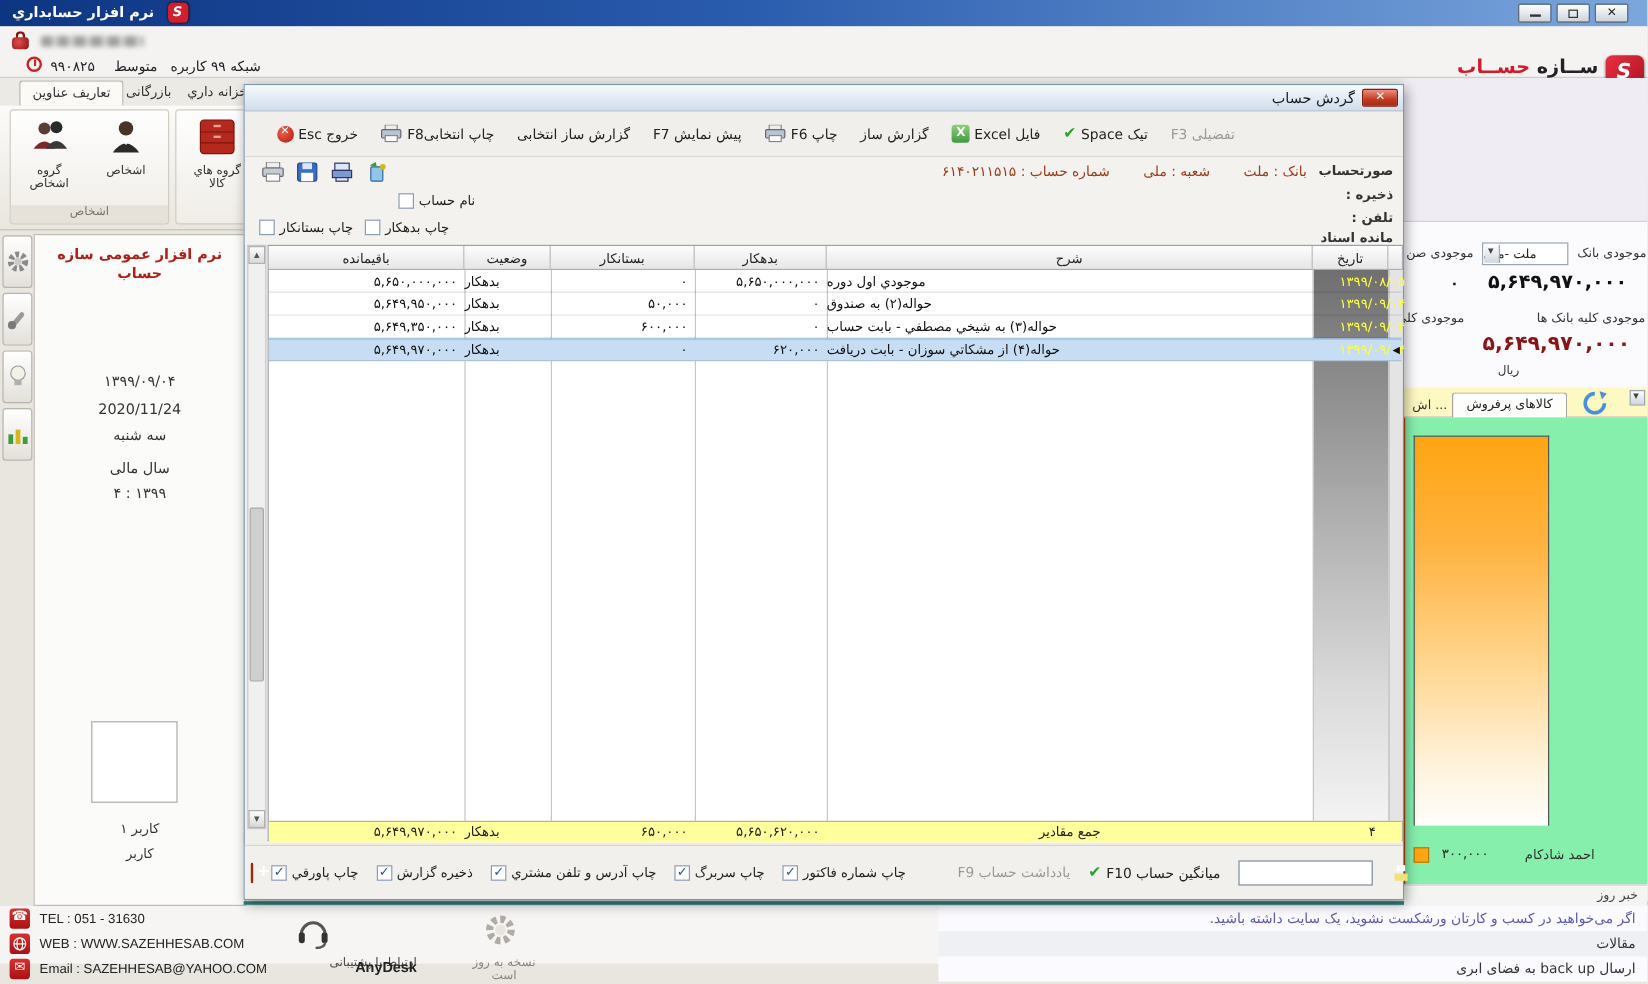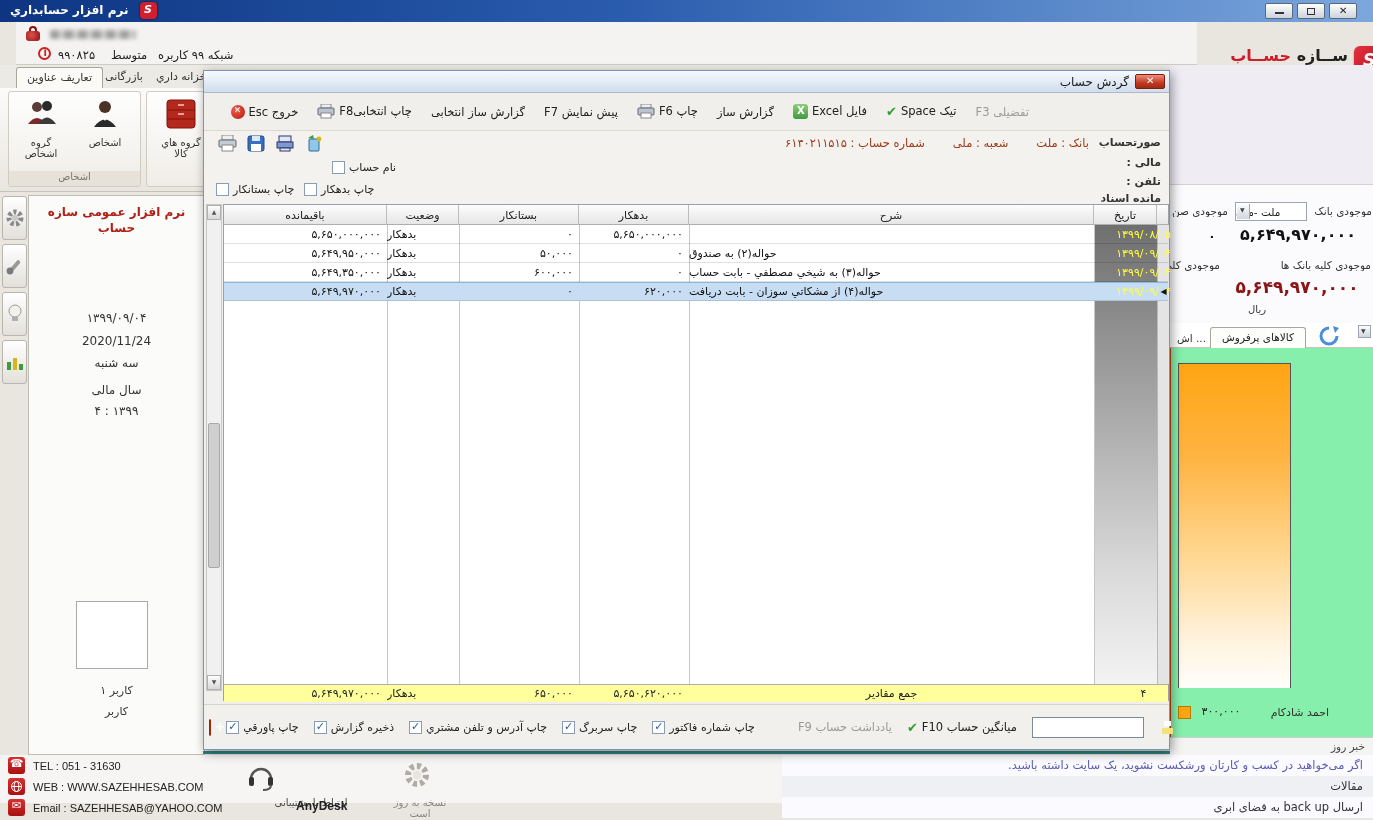--- a/index.html
+++ b/index.html
@@ -13,21 +13,21 @@
   .titlebar { left:0; top:0; width:1373px; height:22px; background:linear-gradient(90deg,#0d3582 0%,#2a5cae 45%,#7ba7dd 100%); }
   .titlebar .wtitle { position:absolute; left:10px; top:3px; color:#fff; font-weight:bold; font-size:12px; direction:rtl; }
   .app-swirl { position:absolute; left:140px; top:2px; width:17px; height:17px; background:#d01f2f; border-radius:4px; box-shadow:0 0 2px #000; }
   .app-swirl::after { content:"S"; position:absolute; left:4px; top:1px; color:#fff; font-size:11px; font-weight:bold; font-style:italic; }
   .winbtn { position:absolute; top:3px; width:28px; height:16px; background:linear-gradient(#fefefe,#cdd3da); border:1px solid #5a6a7a; border-radius:2px; }
   .winbtn .bar { position:absolute; left:9px; bottom:4px; width:9px; height:2px; background:#333; }
   .winbtn .box { position:absolute; left:9px; top:4px; width:8px; height:7px; border:1px solid #333; }
   .winbtn.close::after { content:"✕"; position:absolute; left:9px; top:1px; font-size:10px; color:#222; font-weight:bold; }
 
   
-  .header { left:16px; top:22px; width:1181px; height:43px; background:#f4f3f1; border-bottom:1px solid #cfccc4; }
+  .header { left:0; top:22px; width:1373px; height:43px; background:#f4f3f1; border-bottom:1px solid #cfccc4; }
   .lock-ic { position:absolute; left:10px; top:4px; width:14px; height:15px; }
   .lock-ic .shack { position:absolute; left:3px; top:0; width:8px; height:8px; border:2px solid #8a1010; border-radius:50% 50% 0 0; border-bottom:none; }
   .lock-ic .bod { position:absolute; left:0; top:5px; width:14px; height:10px; background:radial-gradient(circle at 40% 40%,#e05050,#8a1010); border-radius:3px; }
   .blurbar { position:absolute; left:34px; top:8px; width:86px; height:9px; background:repeating-linear-gradient(90deg,#8a8a8a 0 9px,#c9c9c9 9px 14px); filter:blur(2px); border-radius:2px; opacity:.8; }
   .info-ic { position:absolute; left:22px; top:25px; width:13px; height:13px; border:2px solid #cc2222; border-radius:50%; }
   .info-ic::after { content:"i"; position:absolute; left:3.5px; top:-2px; color:#cc2222; font-size:10px; font-weight:bold; }
   .hdr-txt { position:absolute; top:26px; font-size:11.5px; color:#222; direction:rtl; }
   
   .logo-box { position:absolute; left:1240px; top:24px; width:130px; height:38px; }
   .logo-sq { position:absolute; right:0; top:0; width:32px; height:32px; background:linear-gradient(135deg,#e8303f,#a81220); border-radius:6px; box-shadow:0 1px 2px rgba(0,0,0,.4); }
@@ -56,21 +56,21 @@
   .sb-line { position:absolute; width:100%; text-align:center; font-size:12px; color:#333; direction:rtl; }
   .photo-box { position:absolute; left:47px; top:405px; width:72px; height:68px; background:#fff; border:1px solid #aaa; }
 
   
   .dialog { left:203px; top:70px; width:967px; height:680px; background:#f1efec; border:1px solid #7a96b5; box-shadow:2px 3px 10px rgba(0,0,0,.4); z-index:50; }
   .dlg-title { position:absolute; left:0; top:0; width:100%; height:22px; background:linear-gradient(#f7fafd,#cfdded); border-bottom:1px solid #aab8c8; }
   .dlg-title .t { position:absolute; right:40px; top:4px; font-size:12px; color:#1a1a1a; direction:rtl; }
   .dlg-close { position:absolute; right:4px; top:3px; width:30px; height:15px; background:linear-gradient(#ef8e7d,#c23a22 60%,#a02a14); border:1px solid #7e1d0a; border-radius:2px; }
   .dlg-close::after { content:"✕"; position:absolute; left:10px; top:0px; color:#fff; font-size:10px; font-weight:bold; }
   .dlg-toolbar { position:absolute; left:0; top:22px; width:100%; height:38px; background:#f0efec; border-bottom:1px solid #ddd9d2; display:flex; direction:rtl; align-items:center; padding-right:140px; gap:19px; }
-  .titem { display:flex; direction:ltr; align-items:flex-start; gap:4px; font-size:11.5px; color:#222; white-space:nowrap; }
+  .titem { display:flex; direction:ltr; align-items:flex-end; gap:4px; font-size:11.5px; color:#222; white-space:nowrap; }
   .titem .pl { direction:rtl; }
   .titem.disabled { color:#9a9a9a; }
   .chk-green::after { content:"✔"; color:#2ca02c; font-size:13px; font-weight:bold; }
   .redx { width:14px; height:14px; background:radial-gradient(circle at 35% 35%,#f06050,#b01808); border-radius:50%; position:relative; }
   .redx::after { content:"✕"; position:absolute; left:3.2px; top:0.5px; color:#fff; font-size:9px; font-weight:bold; }
   .xls { width:15px; height:15px; background:linear-gradient(#8fce7a,#3e9b3e); border-radius:3px; position:relative; }
   .xls::after { content:"X"; position:absolute; left:4px; top:1px; color:#fff; font-size:10px; font-weight:bold; }
 
   .dlg-info { position:absolute; left:0; top:60px; width:100%; height:73px; background:#f4f2ee; }
   .inf-lbl { position:absolute; font-size:11px; color:#333; direction:rtl;font-weight:bold; }
@@ -124,21 +124,21 @@
 
   
   .rpanel { left:1170px; top:65px; width:203px; height:690px; z-index:10; }
   .rp-ribbon { position:absolute; left:0; top:0; width:100%; height:120px; background:#efecf4; border-bottom:1px solid #d5d2cc; }
   .rp-bal { position:absolute; left:0; top:120px; width:100%; height:145px; background:#fbfbfe; }
   .rp-sel { position:absolute; left:65px; top:17px; width:72px; height:19px; background:#fff; border:1px solid #9aa6b5; font-size:10.5px; direction:rtl; display:flex; align-items:center; justify-content:flex-end; padding-right:4px; }
   .rp-sel .dd { position:absolute; left:1px; top:1px; width:13px; height:15px; background:linear-gradient(#fdfdfd,#cfd6de); border-right:1px solid #9aa6b5; }
   .rp-sel .dd::after { content:"▼"; position:absolute; left:3px; top:2px; font-size:6px; color:#444; }
   .rp-lbl { position:absolute; font-size:10.5px; color:#333; direction:rtl; white-space:nowrap; overflow:hidden; }
   .rp-num { position:absolute; font-weight:bold; letter-spacing:1px; text-align:center; white-space:nowrap; }
-  .rp-tabs { position:absolute; left:0; top:258px; width:100%; height:25px; background:#ffffff; border-bottom:1px solid #c8c4bc; }
+  .rp-tabs { position:absolute; left:0; top:258px; width:100%; height:25px; background:#fef9c3; border-bottom:1px solid #c8c4bc; }
   .rp-tab { position:absolute; left:40px; top:4px; width:96px; height:21px; background:#fdfdfb; border:1px solid #a9a69e; border-bottom:none; border-radius:3px 3px 0 0; font-size:10.5px; text-align:center; padding-top:3px; direction:rtl; }
   .rp-ddbox { position:absolute; left:188px; top:2px; width:13px; height:13px; background:linear-gradient(#fdfdfd,#cfd6de); border:1px solid #9aa6b5; }
   .rp-ddbox::after { content:"▼"; position:absolute; left:2px; top:1px; font-size:6px; color:#444; }
   .rp-chart { position:absolute; left:0; top:283px; width:100%; height:389px; background:#86efac; border-left:1px solid #c2410c; }
   .bigbar { position:absolute; left:7px; top:15px; width:113px; height:325px; border:1px solid #555; border-bottom:none; background:linear-gradient(#ffa513 0%,#ffb340 28%,#ffd894 60%,#fff3dd 85%,#fffefb 100%); }
   .legend-sq { position:absolute; left:7px; top:358px; width:13px; height:13px; background:#ffa513; border:1px solid #b87a00; }
   .rp-news-title { position:absolute; left:0; top:672px; width:100%; height:18px; background:#f4f4f2; border-top:1px solid #cfcfcf; font-size:10.5px; color:#444; direction:rtl; padding:2px 8px 0 0; }
 
   
   .tealline { left:203px; top:751px; width:1170px; height:3px; background:#2e8585; z-index:6; }
@@ -347,21 +347,21 @@
       </span>
   </div>
 
   <div class="dlg-info">
     <span class="inf-lbl" style="right:8px; top:5px;">صورتحساب</span>
     <div class="redline">
       <span>بانک : ملت</span>
       <span>شعبه : ملی</span>
       <span>شماره حساب : ۶۱۴۰۲۱۱۵۱۵</span>
     </div>
-    <span class="inf-lbl" style="right:8px; top:25px;">مالی :</span>
+    <span class="inf-lbl" style="right:8px; top:25px;">ذخیره :</span>
     <span class="inf-lbl" style="right:8px; top:44px;">تلفن :</span>
     <span class="inf-lbl" style="right:8px; top:61px;">مانده اسناد</span>
     <div style="position:absolute; left:14px; top:4px; display:flex; gap:10px;">
       <svg class="ic18" viewBox="0 0 19 17">
           <rect x="4" y="0" width="11" height="5" fill="#eee" stroke="#888"></rect>
           <rect x="1" y="5" width="17" height="7" rx="1" fill="#c4ccd4" stroke="#667"></rect>
           <rect x="4" y="10" width="11" height="6" fill="#fff" stroke="#888"></rect>
         </svg>
       <svg class="ic18" viewBox="0 0 19 17">
           <rect x="1" y="1" width="16" height="15" rx="2" fill="#3a6ec0" stroke="#234a88"></rect>
@@ -415,20 +415,21 @@
       <span class="hcell" style="left:355px; width:110px;">بدهکار</span>
       <span class="hcell" style="left:465px; width:405px;">شرح</span>
       <span class="hcell" style="left:870px; width:63px;">تاریخ</span>
     </div>
 
     <div class="grow" style="top:20px;">
       <span class="cell c-balance">۵,۶۵۰,۰۰۰,۰۰۰</span>
       <span class="cell c-status">بدهکار</span>
       <span class="cell c-credit">۰</span>
       <span class="cell c-debit">۵,۶۵۰,۰۰۰,۰۰۰</span>
+      <span class="cell c-desc">موجودي اول دوره</span>
       <span class="cell c-date">۱۳۹۹/۰۸/۰۵</span>
     </div>
     <div class="grow" style="top:39px;">
       <span class="cell c-balance">۵,۶۴۹,۹۵۰,۰۰۰</span>
       <span class="cell c-status">بدهکار</span>
       <span class="cell c-credit">۵۰,۰۰۰</span>
       <span class="cell c-debit">۰</span>
       <span class="cell c-desc">حواله(۲) به صندوق</span>
       <span class="cell c-date">۱۳۹۹/۰۹/۰۴</span>
     </div>

